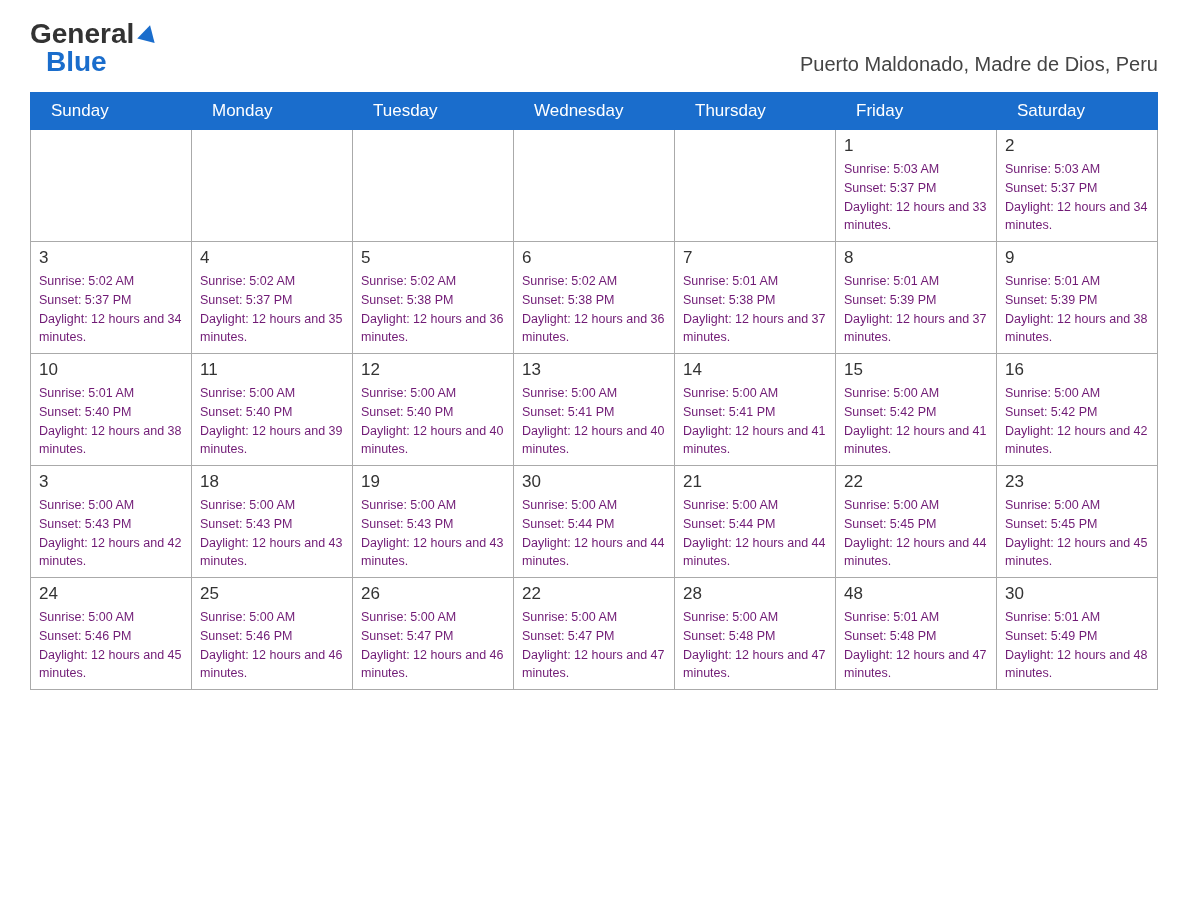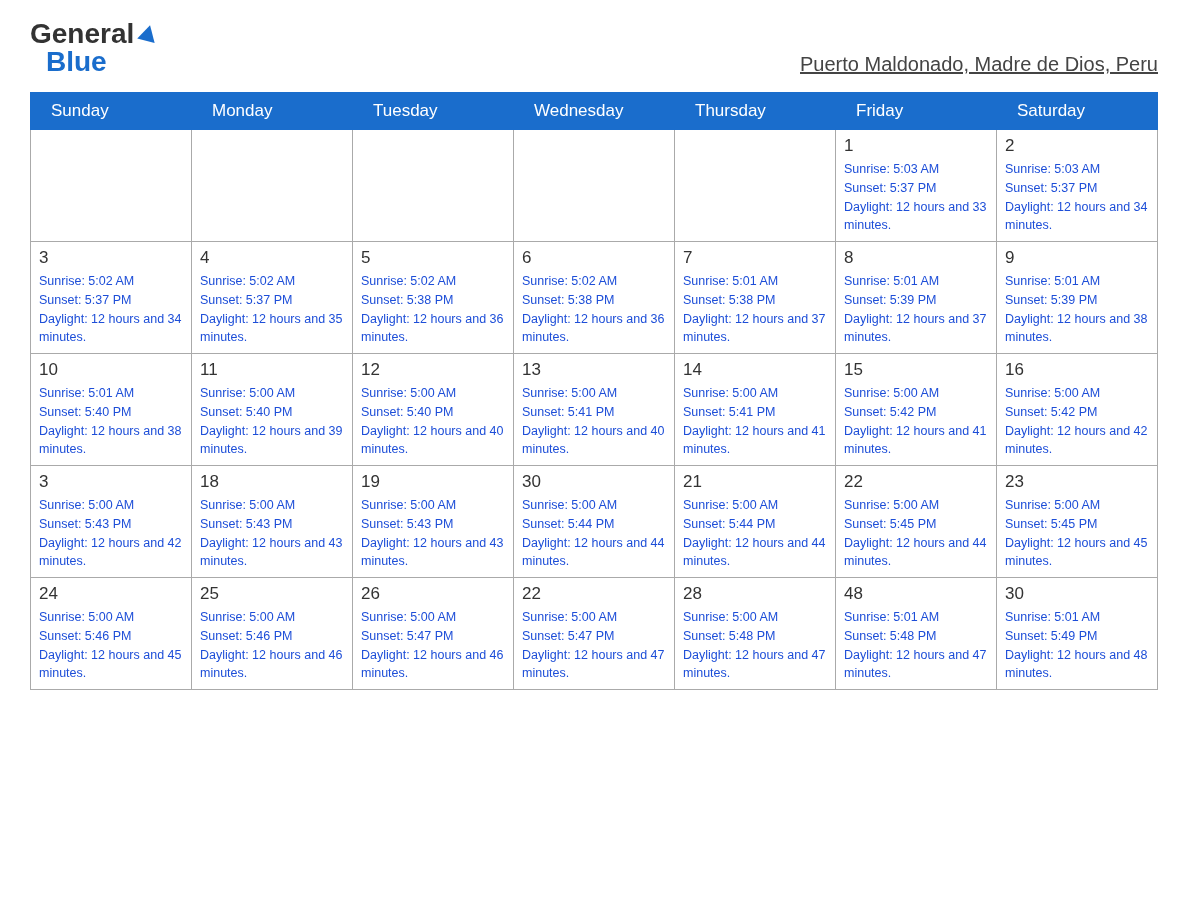--- a/index.html
+++ b/index.html
@@ -27,21 +27,20 @@
     .month-title {
       font-size: 52px;
       font-weight: bold;
       color: #222;
       line-height: 1.1;
     }
     .location-title {
       font-size: 20px;
       color: #444;
       margin-top: 4px;
-      text-decoration: underline;
     }
     .calendar-table {
       width: 100%;
       border-collapse: collapse;
       border: 1px solid #aaa;
     }
     .calendar-table th {
       background-color: #1a6dcc;
       color: #fff;
       font-size: 17px;
@@ -60,21 +59,21 @@
       color: #333;
     }
     .day-number {
       font-size: 17px;
       font-weight: normal;
       color: #333;
       margin-bottom: 4px;
     }
     .day-info {
       font-size: 12.5px;
-      color: #1d4ed8;
+      color: #701a75;
       line-height: 1.5;
     }
     .empty-cell {
       background: #fff;
     }
     tr td {
       height: 110px;
     }
   </style>
 </head>

